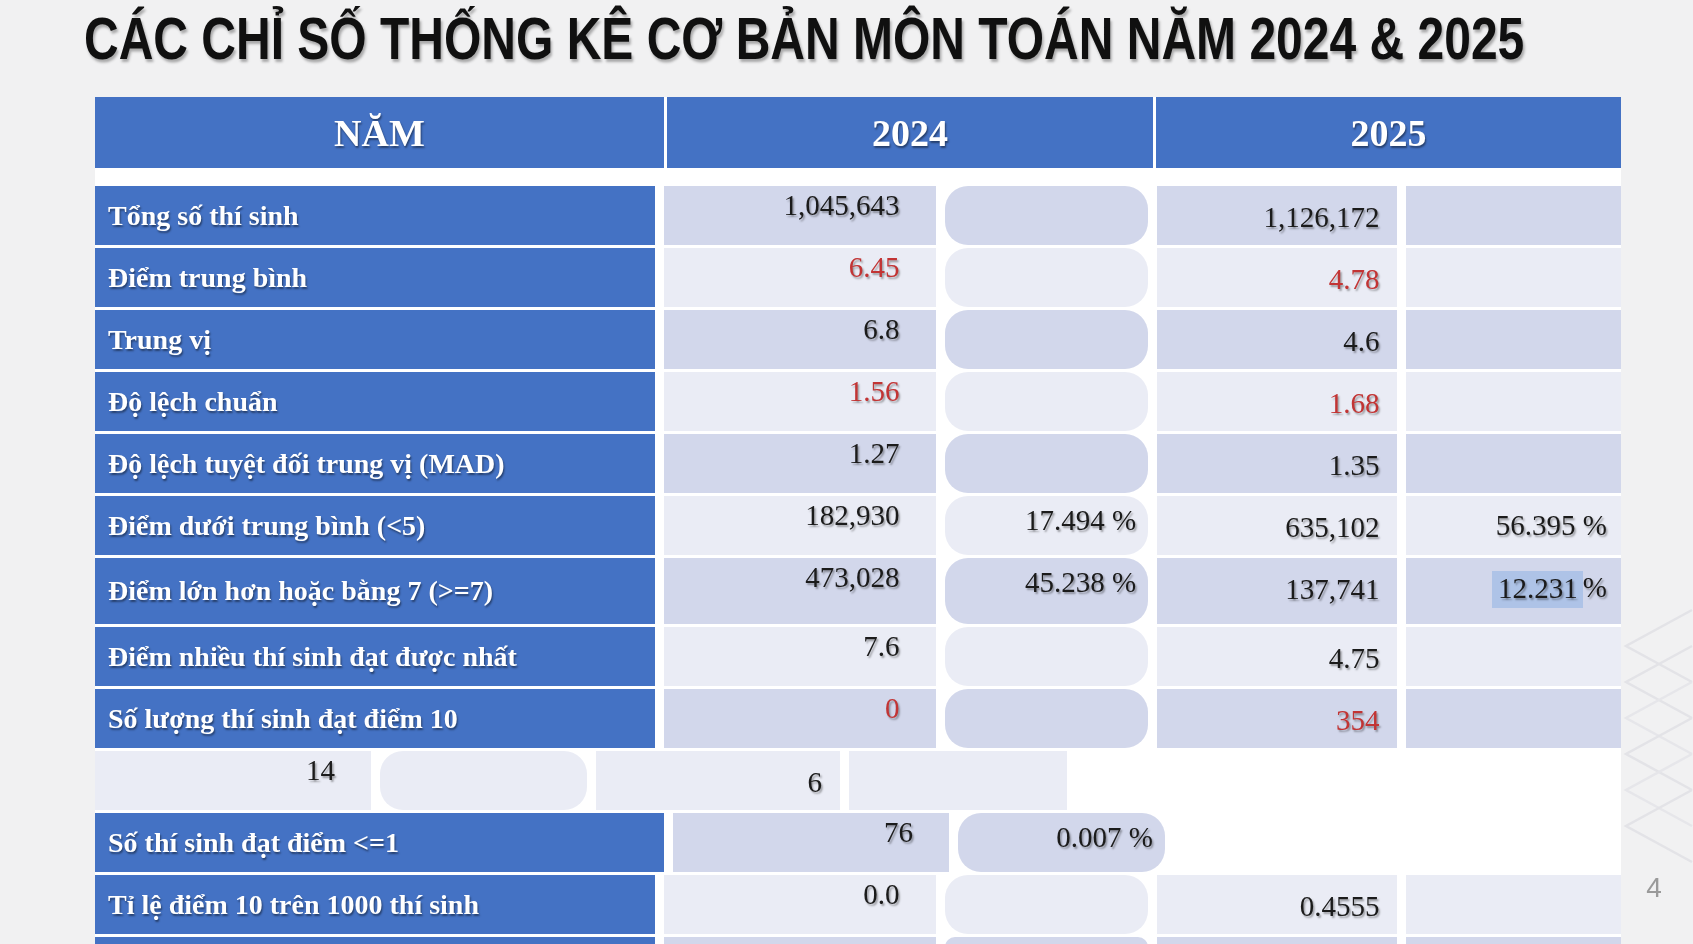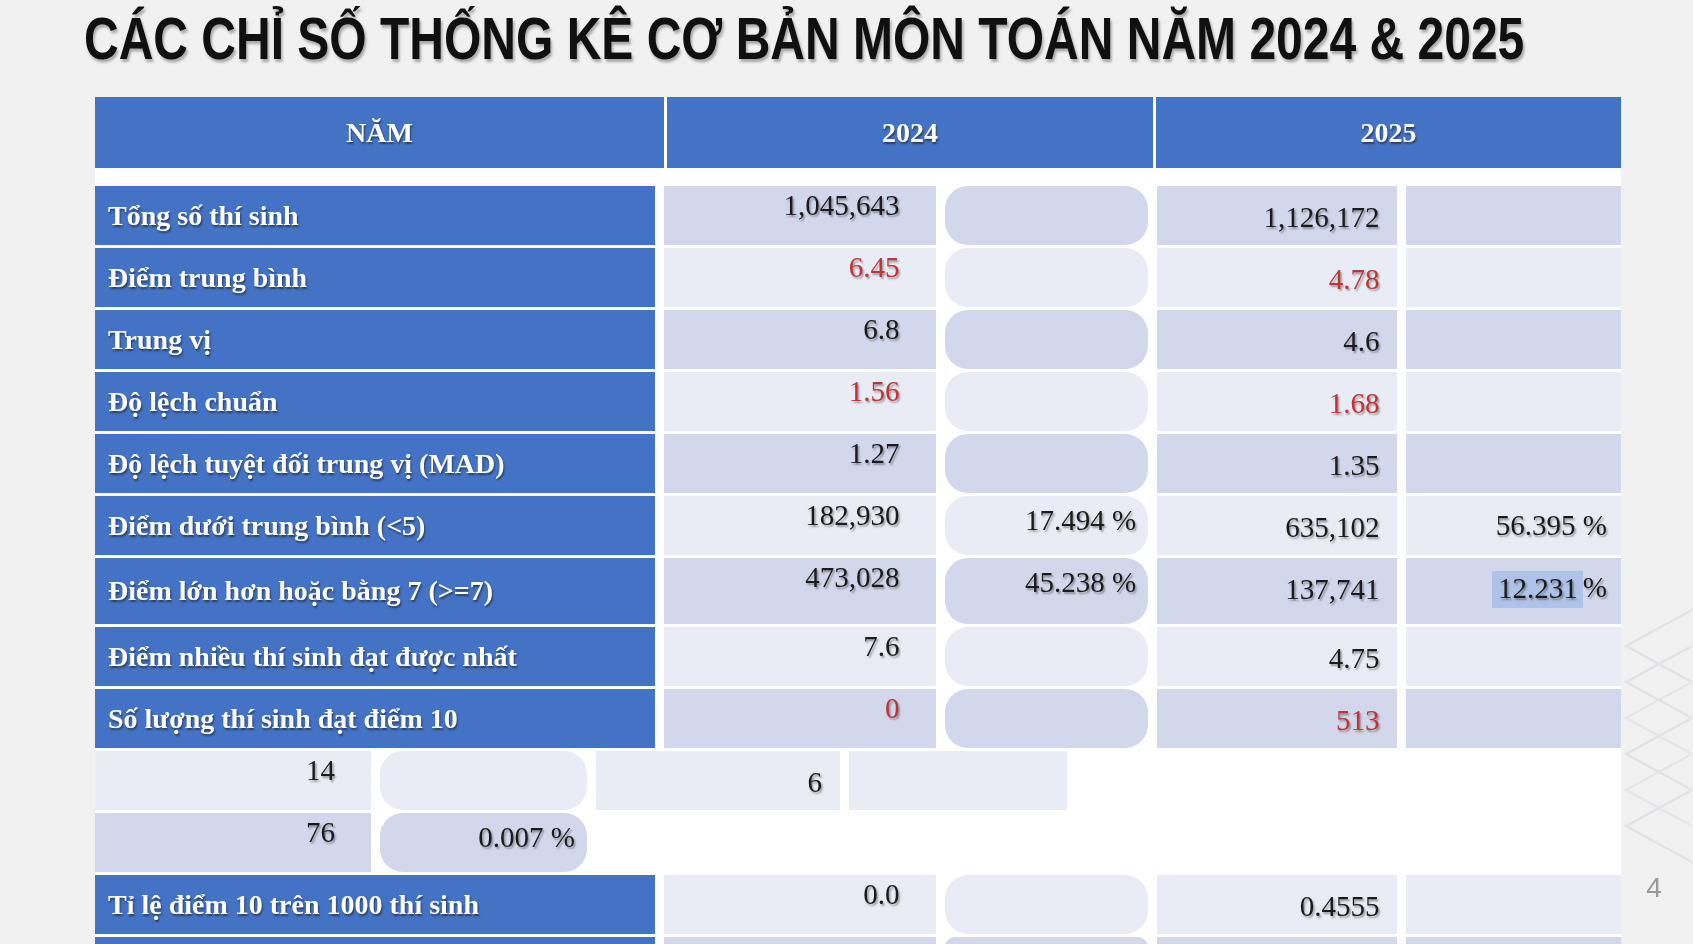--- a/index.html
+++ b/index.html
@@ -18,21 +18,21 @@
     transform:scaleX(0.80);transform-origin:left top;
     text-shadow:2px 3px 3px rgba(0,0,0,0.30);
   }
 
   .table{
     position:absolute;left:95px;top:97px;width:1526px;
     background:#ffffff;display:flex;flex-direction:column;row-gap:3px;
   }
   .thead{display:flex;column-gap:3px;height:71px;}
   .hcell{
-    background:var(--blue);color:#fff;font-weight:700;font-size:28px;
+    background:var(--blue);color:#fff;font-weight:700;font-size:38px;
     display:flex;align-items:center;justify-content:center;
     text-shadow:1px 2px 2px rgba(0,0,0,0.45);
   }
   .h-lbl{width:569px;} .h-2024{width:486px;} .h-2025{width:465px;}
 
   .tbody{display:flex;flex-direction:column;row-gap:3px;margin-top:15px;}
   .trow{display:flex;column-gap:9px;height:59px;}
   .trow:nth-child(7){height:66px;}
   .trow.sliver{height:20px;}
   .cell{display:flex;}
@@ -133,30 +133,31 @@
           <div class="cell c-lbl lbl">Điểm nhiều thí sinh đạt được nhất</div>
           <div class="cell c-v24 val band v24">7.6</div>
           <div class="cell c-p24 val band p24"></div>
           <div class="cell c-v25 val band v25">4.75</div>
           <div class="cell c-p25 val band p25"></div>
         </div>
         <div class="trow dark">
           <div class="cell c-lbl lbl">Số lượng thí sinh đạt điểm 10</div>
           <div class="cell c-v24 val band v24 red">0</div>
           <div class="cell c-p24 val band p24"></div>
-          <div class="cell c-v25 val band v25 red">513</div>
+          <div class="cell c-v25 val band v25 red">354</div>
           <div class="cell c-p25 val band p25"></div>
         </div>
         <div class="trow light">
           <div class="cell c-v24 val band v24">14</div>
           <div class="cell c-p24 val band p24"></div>
           <div class="cell c-v25 val band v25">6</div>
           <div class="cell c-p25 val band p25"></div>
         </div>
         <div class="trow dark">
+          <div class="cell c-lbl lbl">Số thí sinh đạt điểm &lt;=1</div>
           <div class="cell c-v24 val band v24">76</div>
           <div class="cell c-p24 val band p24">0.007 %</div>
         </div>
         <div class="trow light">
           <div class="cell c-lbl lbl">Tỉ lệ điểm 10 trên 1000 thí sinh</div>
           <div class="cell c-v24 val band v24">0.0</div>
           <div class="cell c-p24 val band p24"></div>
           <div class="cell c-v25 val band v25">0.4555</div>
           <div class="cell c-p25 val band p25"></div>
         </div>

